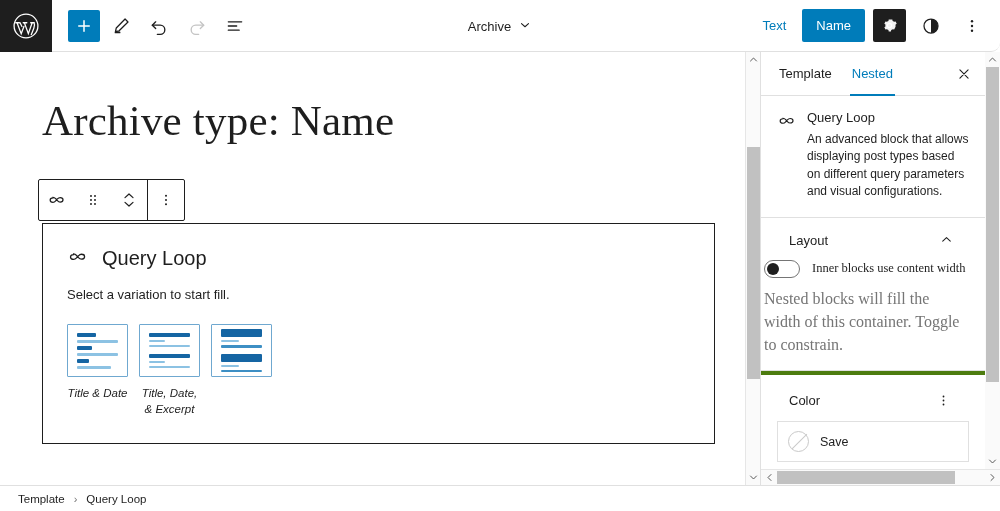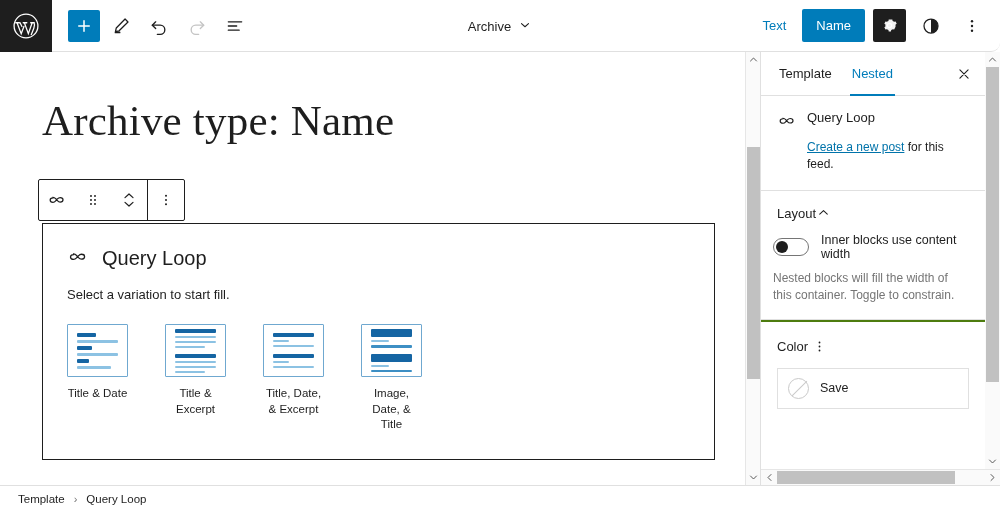--- a/index.html
+++ b/index.html
@@ -81,21 +81,21 @@
   .bt-sep { width: 1px; background: #1e1e1e; }
 
   
   .ql-block {
     margin: 78px 0 0 38px; width: 673px; border: 1px solid #1e1e1e; background: #fff;
     padding: 22px 24px 26px 24px;
   }
   .ql-head { display: flex; align-items: center; gap: 13px; }
   .ql-title { font-size: 20px; font-weight: 400; color: #1e1e1e; }
   .ql-sub { margin-top: 16px; font-size: 13px; color: #1e1e1e; }
-  .variations { display: flex; gap: 37px; margin-top: 22px; }
+  .variations { display: flex; gap: 11px; margin-top: 22px; font-style: italic; }
   .variation { width: 61px; cursor: pointer; }
   .thumb {
     width: 61px; height: 53px; border: 1px solid #6fa8d0; background: #fff;
     display: flex; flex-direction: column; justify-content: center; gap: 3px;
     padding: 0 9px; border-radius: 1px;
   }
   .bar { background: #1565a3; border-radius: 1px; }
   .bar.light { background: #8cc2e3; }
   .bar.mid { background: #3d8fc4; }
   .vlabel {
@@ -140,38 +140,38 @@
   .sb-panel { padding: 14px 16px 16px 16px; border-bottom: 1px solid #e0e0e0; }
   .blockcard { display: flex; gap: 10px; }
   .bc-icon { flex: 0 0 20px; padding-top: 1px; color: #1e1e1e; }
   .bc-body { flex: 1 1 auto; }
   .bc-title { font-size: 13px; color: #1e1e1e; }
   .bc-desc { font-size: 12px; color: #1e1e1e; line-height: 1.45; margin-top: 6px; }
   .bc-feed { font-size: 12px; color: #1e1e1e; line-height: 1.45; margin-top: 14px; }
   .bc-feed a { color: #0073aa; text-decoration: underline; cursor: pointer; }
 
   .panel-header {
-    display: flex; align-items: center; justify-content: flex-start;
-    padding: 14px 31px 10px 16px; cursor: pointer;
+    display: flex; align-items: center; justify-content: space-between;
+    padding: 14px 31px 10px 16px; cursor: pointer; margin-left: 12px;
   }
   .panel-header h3 { font-size: 13px; font-weight: 500; color: #1e1e1e; }
-  .panel-body { padding: 0 16px 14px 12px; }
+  .panel-body { padding: 0 16px 14px 3px; font-family: Liberation Serif, serif; }
   .toggle-row { display: flex; align-items: center; gap: 12px; }
   .toggle {
     width: 36px; height: 18px; border-radius: 9px; border: 1px solid #757575;
     background: #fff; position: relative; cursor: pointer; flex: 0 0 36px;
   }
   .toggle .knob {
     position: absolute; top: 2px; left: 2px; width: 12px; height: 12px; border-radius: 50%;
     background: #1e1e1e;
   }
   .toggle-label { font-size: 12.5px; color: #1e1e1e; }
-  .help-text { font-size: 12px; color: #757575; line-height: 1.45; margin-top: 9px; }
-
-  .color-section { border-top: 2px solid #4d7c0f; }
+  .help-text { font-size: 16px; color: #757575; line-height: 1.45; margin-top: 9px; }
+
+  .color-section { border-top: 4px solid #4d7c0f; }
   .color-rows { margin: 0 16px; border: 1px solid #e0e0e0; border-bottom: none; }
   .color-row {
     display: flex; align-items: center; gap: 11px; padding: 9px 10px;
     border-bottom: 1px solid #e0e0e0; cursor: pointer; background: #fff;
   }
   .swatch-none {
     width: 21px; height: 21px; border-radius: 50%; border: 1px solid #c9c9c9;
     position: relative; flex: 0 0 21px; background: #fff;
   }
   .swatch-none::after {
@@ -347,33 +347,20 @@
                 <div class="bar" style="width:46%;height:4px;"></div>
                 <div class="bar light" style="width:100%;height:3px;"></div>
                 <div class="bar" style="width:36%;height:4px;"></div>
                 <div class="bar light" style="width:100%;height:3px;"></div>
                 <div class="bar" style="width:30%;height:4px;"></div>
                 <div class="bar light" style="width:82%;height:3px;"></div>
               </div>
               <div class="vlabel">Title &amp; Date</div>
             </div>
 
-            <div class="variation">
-              <div class="thumb">
-                <div class="bar" style="width:100%;height:4px;"></div>
-                <div class="bar light" style="width:100%;height:2px;"></div>
-                <div class="bar light" style="width:100%;height:2px;"></div>
-                <div class="bar light" style="width:72%;height:2px;"></div>
-                <div class="bar" style="width:100%;height:4px;margin-top:3px;"></div>
-                <div class="bar light" style="width:100%;height:2px;"></div>
-                <div class="bar light" style="width:100%;height:2px;"></div>
-                <div class="bar light" style="width:72%;height:2px;"></div>
-              </div>
-              <div class="vlabel">Title &amp; Excerpt</div>
-            </div>
 
             <div class="variation">
               <div class="thumb">
                 <div class="bar" style="width:100%;height:4px;"></div>
                 <div class="bar light" style="width:40%;height:2px;"></div>
                 <div class="bar light" style="width:100%;height:2px;"></div>
                 <div class="bar" style="width:100%;height:4px;margin-top:4px;"></div>
                 <div class="bar light" style="width:40%;height:2px;"></div>
                 <div class="bar light" style="width:100%;height:2px;"></div>
               </div>
@@ -382,21 +369,20 @@
 
             <div class="variation">
               <div class="thumb">
                 <div class="bar" style="width:100%;height:8px;"></div>
                 <div class="bar light" style="width:45%;height:2px;"></div>
                 <div class="bar mid" style="width:100%;height:2.5px;"></div>
                 <div class="bar" style="width:100%;height:8px;margin-top:3px;"></div>
                 <div class="bar light" style="width:45%;height:2px;"></div>
                 <div class="bar mid" style="width:100%;height:2.5px;"></div>
               </div>
-              <div class="vlabel">Image, Date, &amp; Title</div>
             </div>
 
           </div>
         </div>
       </div>
 
       <div class="vscroll">
         <div class="scroll-arrow">
           <svg width="9" height="9" viewBox="0 0 12 12" fill="none" stroke="#555" stroke-width="1.3" stroke-linecap="round" stroke-linejoin="round">
               <path d="M2 8l4-4 4 4"></path>
@@ -428,21 +414,21 @@
 
         <div class="sb-panel">
           <div class="blockcard">
             <div class="bc-icon">
               <svg width="20" height="20" viewBox="0 0 24 24" fill="none" stroke="#1e1e1e" stroke-width="1.4">
                 <path d="M7.2 9.3c-1.9 0-3.4 1.2-3.4 2.7s1.5 2.7 3.4 2.7c1.4 0 2.3-.7 3.2-1.7l2.1-2.3c.9-1 1.9-1.7 3.3-1.7 1.9 0 3.4 1.2 3.4 2.7s-1.5 2.7-3.4 2.7c-1.4 0-2.4-.7-3.3-1.7l-2.1-2.3c-.9-1-1.8-1.7-3.2-1.7z"></path>
               </svg>
             </div>
             <div class="bc-body">
               <div class="bc-title">Query Loop</div>
-              <div class="bc-feed"><a>Create a new post</a><span> for this feed.</span></div>
+              <div class="bc-desc">An advanced block that allows displaying post types based on different query parameters and visual configurations.</div>
             </div>
           </div>
         </div>
 
         <div style="border-bottom:1px solid #e0e0e0;">
           <div class="panel-header">
             <h3>Layout</h3>
             <span>
               <svg width="15" height="15" viewBox="0 0 24 24" fill="none" stroke="#1e1e1e" stroke-width="1.7" stroke-linecap="round" stroke-linejoin="round">
                   <path d="M6 14.5l6-5.5 6 5.5"></path>

